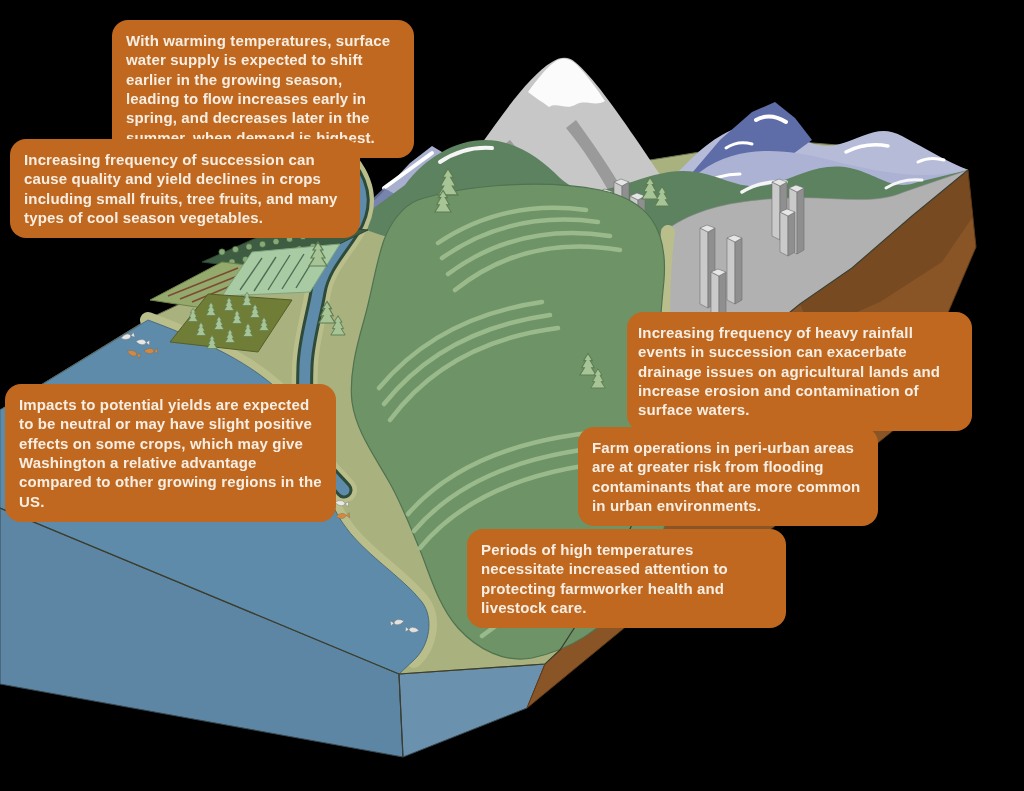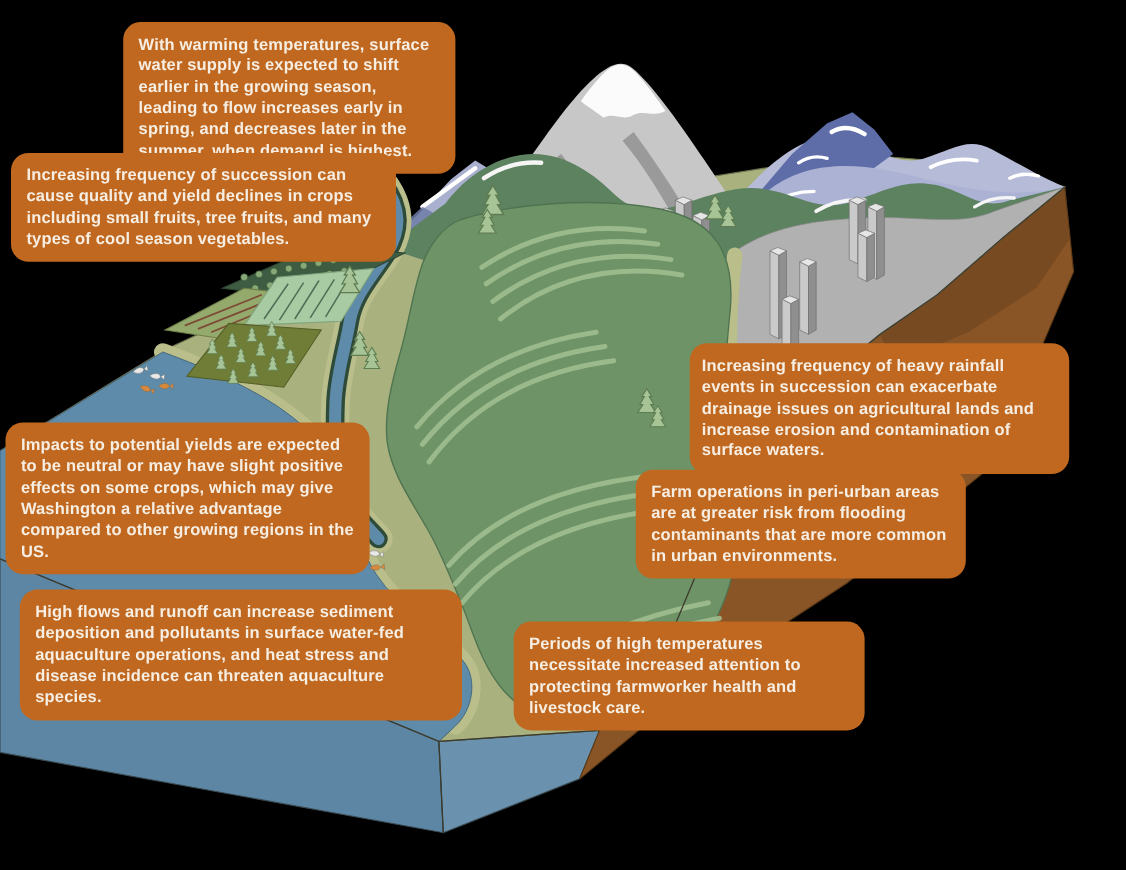--- a/index.html
+++ b/index.html
@@ -8,21 +8,21 @@
   #scene{position:absolute;left:0;top:0;}
   .callout{position:absolute;box-sizing:border-box;background:#C0681F;color:#F6EEE3;
            border-radius:16px;padding:11px 14px;font-size:15px;line-height:1.29;
            font-weight:600;letter-spacing:.15px;z-index:5;}
   .c1{left:112px;top:20px;width:302px;}
   .c2{left:10px;top:139px;width:350px;}
   .c3{left:5px;top:372px;width:331px;margin-top:12px;}
   .c4{left:18px;top:536px;width:402px;}
   .c5{left:627px;top:312px;width:345px;padding-left:11px;padding-right:10px;}
   .c6{left:578px;top:427px;width:300px;}
-  .c7{left:467px;top:529px;width:319px;margin-top:36px;}
+  .c7{left:467px;top:529px;width:319px;}
 </style>
 </head>
 <body>
 
 <div id="stage">
 
 <svg id="scene" width="1024" height="791" viewBox="0 0 1024 791">
 
   <g>
     <polygon points="0,508 399,674 403,757 0,684" fill="#5C86A3" stroke="#3A4A52" stroke-width="1"></polygon>
@@ -246,17 +246,16 @@
 
   <g fill="none" stroke="#3C3C2E" stroke-width="1.2">
     <polyline points="968,170 912,216 852,268 800,304 758,338 700,374 668,438 615,565 560,650 545,664 399,674 0,508"></polyline>
     <line x1="399" y1="674" x2="403" y2="757"></line>
   </g>
 </svg>
 
   <div class="callout c1">With warming temperatures, surface water supply is expected to shift earlier in the growing season, leading to flow increases early in spring, and decreases later in the summer, when demand is highest.</div>
   <div class="callout c2">Increasing frequency of succession can cause quality and yield declines in crops including small fruits, tree fruits, and many types of cool season vegetables.</div>
   <div class="callout c3">Impacts to potential yields are expected to be neutral or may have slight positive effects on some crops, which may give Washington a relative advantage compared to other growing regions in the US.</div>
-  <div class="callout c4">High flows and runoff can increase sediment deposition and pollutants in surface water-fed aquaculture operations, and heat stress and disease incidence can threaten aquaculture species.</div>
   <div class="callout c5">Increasing frequency of heavy rainfall events in succession can exacerbate drainage issues on agricultural lands and increase erosion and contamination of surface waters.</div>
   <div class="callout c6">Farm operations in peri-urban areas are at greater risk from flooding contaminants that are more common in urban environments.</div>
   <div class="callout c7">Periods of high temperatures necessitate increased attention to protecting farmworker health and livestock care.</div>
 </div>
 
 </body></html>

